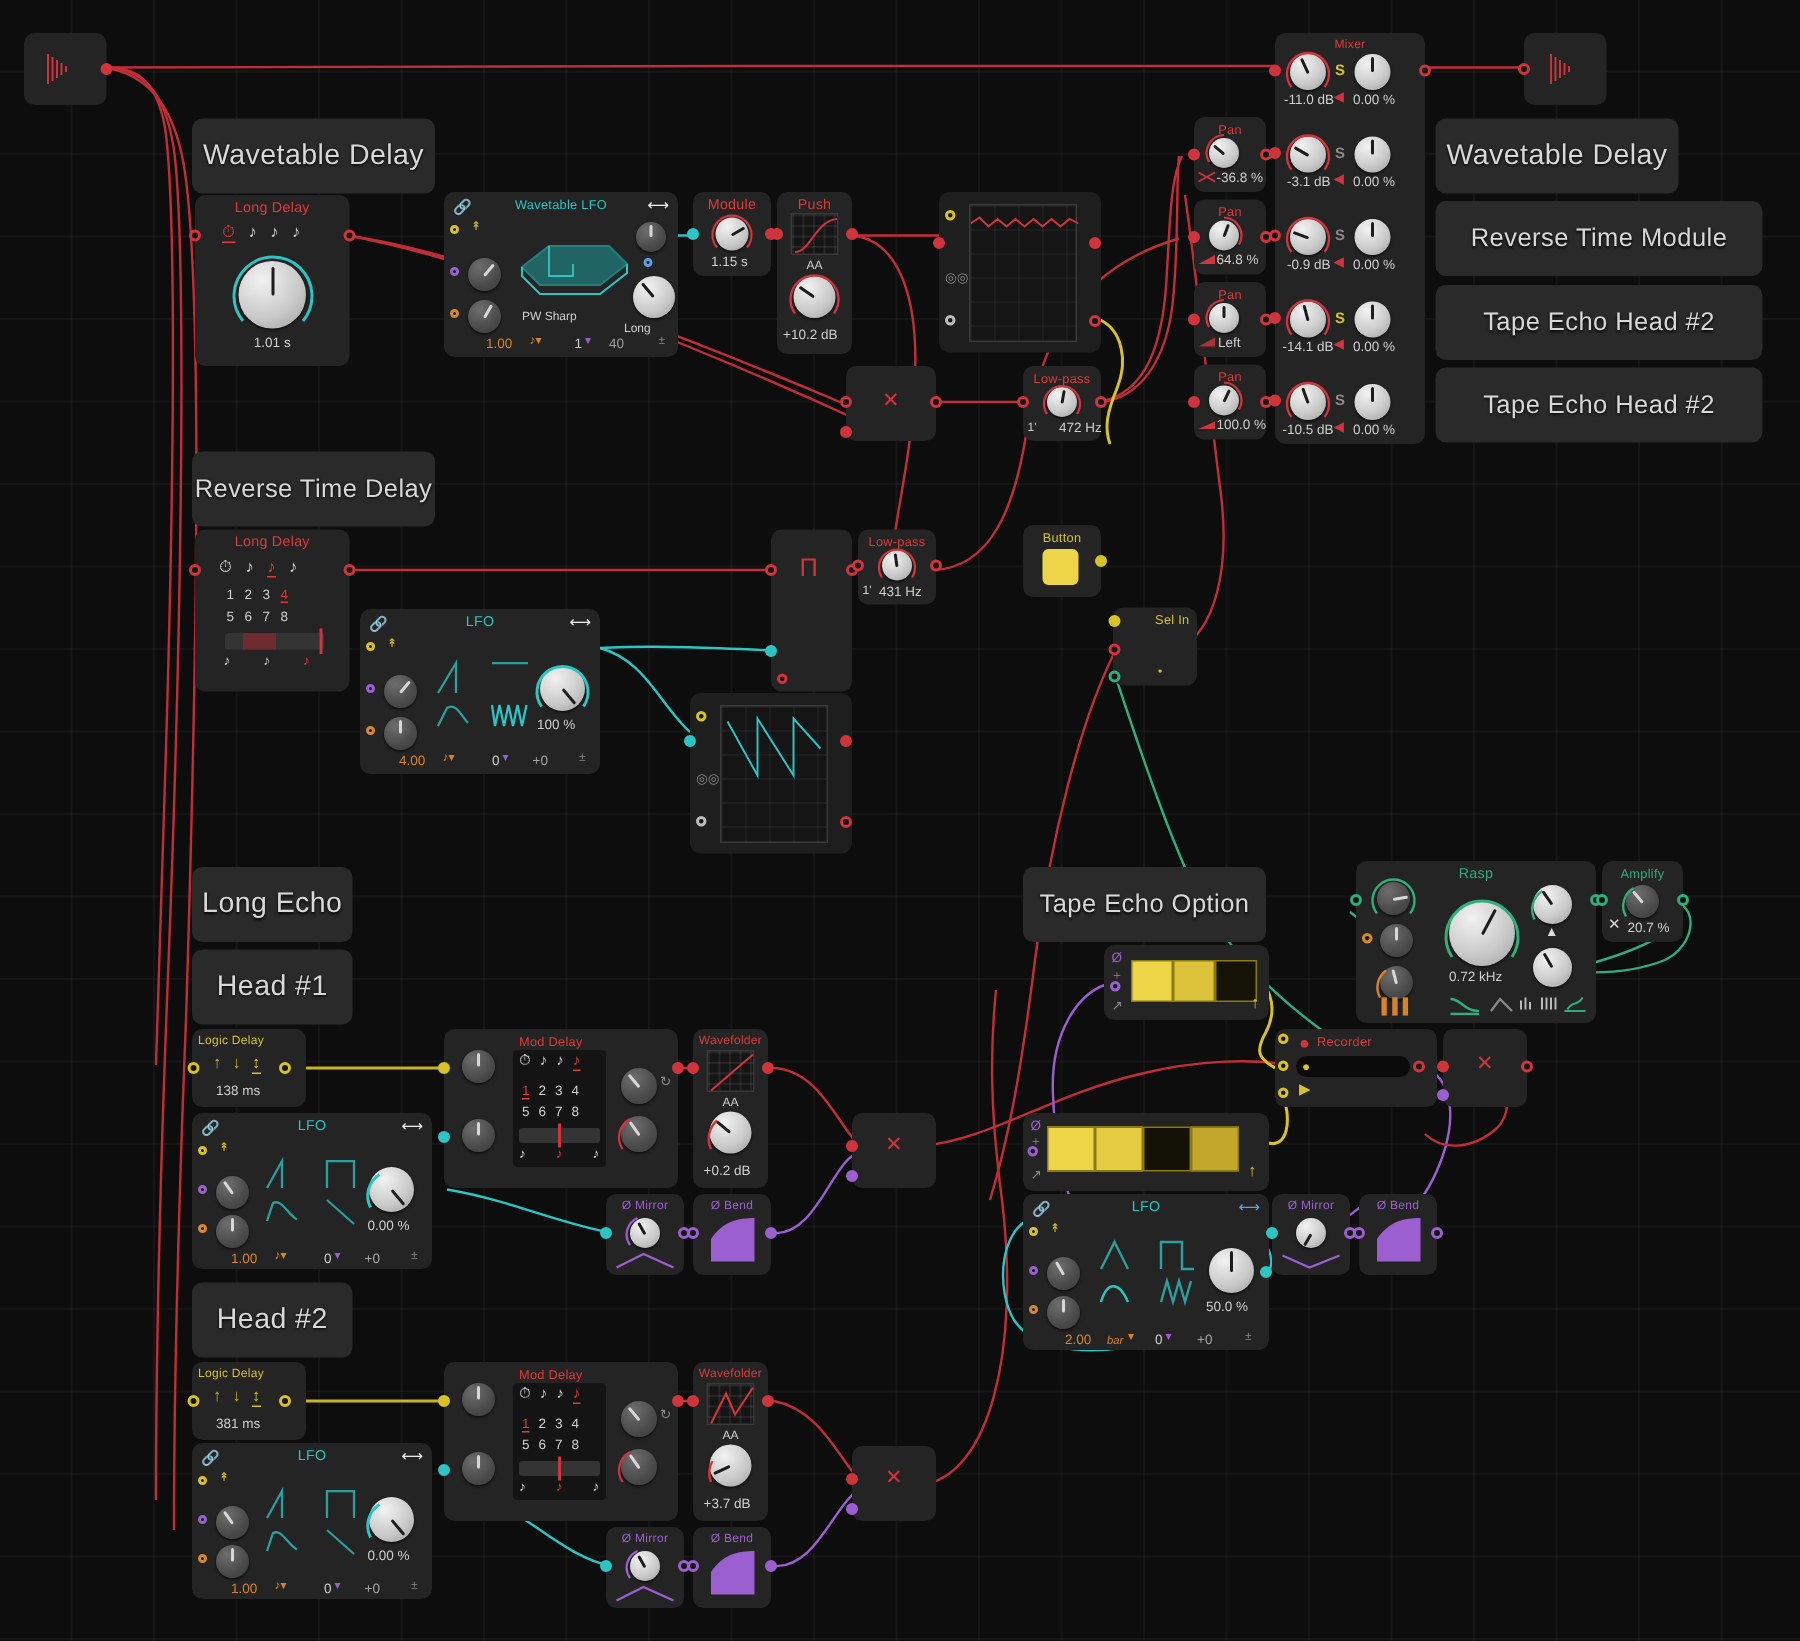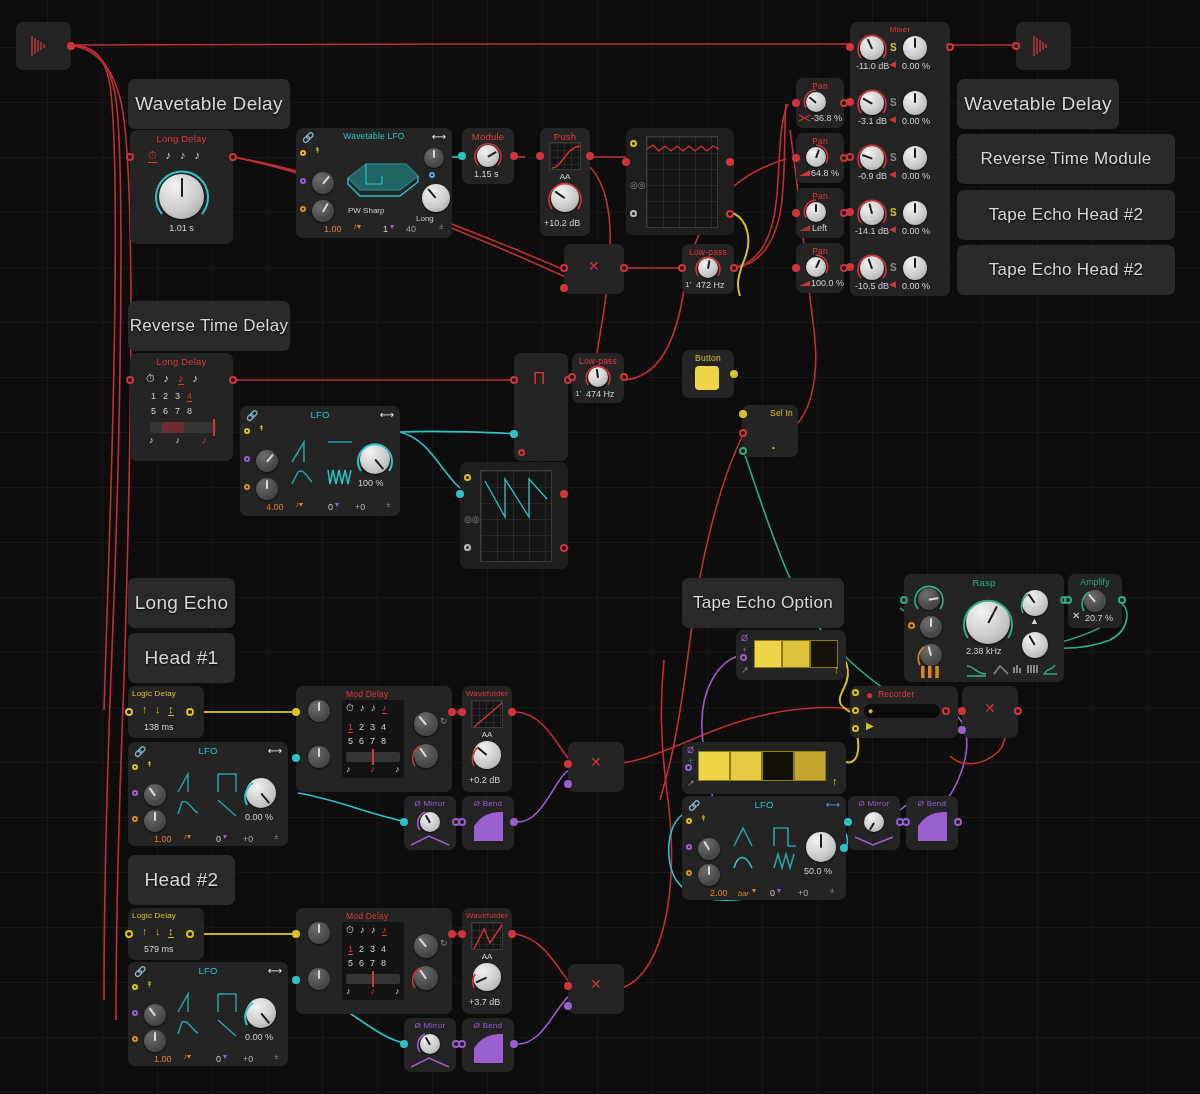--- a/index.html
+++ b/index.html
@@ -256,21 +256,21 @@
   <div class="port f" style="left:48px;top:24px;"></div>
   <div class="knob" style="left:15px;top:17px;width:22px;height:22px;">
       <div class="ptr" style="transform:rotate(60deg)"></div>
     </div>
   <svg width="30" height="30" style="position:absolute;left:11px;top:13px;">
       <path d="M5,24 A13,13 0 1,1 25,24" fill="none" stroke="#d0343c" stroke-width="1.5"></path>
     </svg>
   <div class="val" style="left:12px;top:41px;">1.15 s</div>
 </div>
 
-<div class="node" style="left:518px;top:128px;width:50px;height:108px;margin-left:22px;">
+<div class="node" style="left:518px;top:128px;width:50px;height:108px;">
   <div class="title t-red">Push</div>
   <div class="port f" style="left:-4px;top:24px;"></div>
   <div class="port f" style="left:46px;top:24px;"></div>
   <div class="scope" style="left:9px;top:14px;width:32px;height:28px;">
     <div class="g" style="background-size:7px 7px"></div>
     <svg width="32" height="28" style="position:absolute;inset:0">
         <path d="M2,25 C12,25 16,4 30,3" fill="none" stroke="#d0343c" stroke-width="1.4"></path>
       </svg>
   </div>
   <div class="val t-red" style="left:0;top:44px;width:50px;text-align:center;font-size:8px;">AA</div>
@@ -308,21 +308,21 @@
 <div class="node" style="left:682px;top:244px;width:52px;height:50px;">
   <div class="title t-red" style="font-size:8.5px">Low-pass</div>
   <div class="port" style="left:-4px;top:20px;"></div>
   <div class="knob" style="left:16px;top:14px;width:20px;height:20px;">
       <div class="ptr" style="transform:rotate(10deg)"></div>
     </div>
   <svg width="28" height="28" style="position:absolute;left:12px;top:10px;">
       <path d="M4,22 A12,12 0 1,1 24,22" fill="none" stroke="#d0343c" stroke-width="1.5"></path>
     </svg>
   <div class="val t-red" style="left:3px;top:36px;font-size:8px;">1'</div>
-  <div class="val" style="left:14px;top:36px;">472 Hz</div>
+  <div class="val" style="left:24px;top:36px;">472 Hz</div>
   <div class="port" style="left:48px;top:20px;"></div>
 </div>
 
 <div class="node" style="left:796px;top:78px;width:48px;height:50px;">
   <div class="title t-red" style="font-size:8.5px">Pan</div>
   <div class="port f" style="left:-4px;top:21px;"></div>
   <div class="knob" style="left:10px;top:14px;width:20px;height:20px;">
       <div class="ptr" style="transform:rotate(-50deg)"></div>
     </div>
   <svg width="28" height="28" style="position:absolute;left:6px;top:10px;">
@@ -539,21 +539,21 @@
 <div class="node" style="left:572px;top:353px;width:52px;height:50px;">
   <div class="title t-red" style="font-size:8.5px">Low-pass</div>
   <div class="port" style="left:-4px;top:20px;"></div>
   <div class="knob" style="left:16px;top:14px;width:20px;height:20px;">
       <div class="ptr" style="transform:rotate(-8deg)"></div>
     </div>
   <svg width="28" height="28" style="position:absolute;left:12px;top:10px;">
       <path d="M4,22 A12,12 0 1,1 24,22" fill="none" stroke="#d0343c" stroke-width="1.5"></path>
     </svg>
   <div class="val t-red" style="left:3px;top:36px;font-size:8px;">1'</div>
-  <div class="val" style="left:14px;top:36px;">474 Hz</div>
+  <div class="val" style="left:14px;top:36px;">431 Hz</div>
   <div class="port" style="left:48px;top:20px;"></div>
 </div>
 
 <div class="node" style="left:682px;top:350px;width:52px;height:48px;">
   <div class="title t-yel" style="font-size:8.5px">Button</div>
   <div style="position:absolute;left:13px;top:16px;width:24px;height:24px;background:#eed447;border-radius:4px;"></div>
   <div class="port yl f" style="left:48px;top:20px;"></div>
 </div>
 
 <div class="node" style="left:742px;top:405px;width:56px;height:52px;">
@@ -723,21 +723,21 @@
   <span style="position:absolute;left:22px;top:12px;color:#d0343c;font-size:14px;">✕</span>
 </div>
 
 <div class="node" style="left:128px;top:908px;width:76px;height:52px;">
   <div class="title t-yel" style="font-size:8px;text-align:left;padding-left:4px;">Logic Delay</div>
   <div class="port yl" style="left:-3px;top:22px;"></div>
   <span style="position:absolute;left:14px;top:17px;color:#c9b31f;font-size:11px;">↑</span>
   <span style="position:absolute;left:27px;top:17px;color:#c9b31f;font-size:11px;">↓</span>
   <span style="position:absolute;left:40px;top:17px;color:#d8c229;font-size:11px;border-bottom:1.5px solid #d8c229;">↕</span>
   <div class="port yl" style="left:58px;top:22px;"></div>
-  <div class="val t-yel" style="left:16px;top:36px;">579 ms</div>
+  <div class="val t-yel" style="left:16px;top:36px;">381 ms</div>
 </div>
 
 <div class="node" style="left:128px;top:962px;width:160px;height:104px;">
   <div class="title t-cyan">LFO</div>
   <span style="position:absolute;left:6px;top:4px;color:#aaa;font-size:10px;">🔗</span>
   <span style="position:absolute;right:6px;top:3px;color:#eee;font-size:10px;">⟷</span>
   <div class="port yl" style="left:4px;top:22px;width:6px;height:6px;"></div>
   <span class="mini t-yel" style="left:18px;top:18px;">↟</span>
   <div class="port pu" style="left:4px;top:48px;width:6px;height:6px;"></div>
   <div class="knob dk" style="left:16px;top:42px;width:22px;height:22px;">
@@ -963,21 +963,21 @@
   <svg width="32" height="32" style="position:absolute;left:11px;top:65px;">
       <path d="M5,26 A14,14 0 0,1 9,8" fill="none" stroke="#d8832a" stroke-width="1.6"></path>
     </svg>
   <span style="position:absolute;left:17px;top:92px;color:#d8832a;font-size:10px;">▌▌▌</span>
   <div class="knob" style="left:62px;top:26px;width:44px;height:44px;">
       <div class="ptr" style="transform:rotate(28deg)"></div>
     </div>
   <svg width="56" height="56" style="position:absolute;left:56px;top:20px;">
       <path d="M8,44 A24,24 0 1,1 48,44" fill="none" stroke="#2fae7e" stroke-width="2"></path>
     </svg>
-  <div class="val" style="left:62px;top:72px;">2.38 kHz</div>
+  <div class="val" style="left:62px;top:72px;">0.72 kHz</div>
   <svg width="46" height="14" style="position:absolute;left:62px;top:89px;">
     <path d="M1,3 C8,3 10,11 20,11" fill="none" stroke="#2fae7e" stroke-width="1.6"></path>
     <path d="M1,13 L20,13" fill="none" stroke="#2fae7e" stroke-width="1.6"></path>
     <path d="M28,11 L34,3 L42,11" fill="none" stroke="#888" stroke-width="1.6"></path>
   </svg>
   <div class="knob" style="left:118px;top:16px;width:26px;height:26px;">
       <div class="ptr" style="transform:rotate(-35deg)"></div>
     </div>
   <svg width="34" height="34" style="position:absolute;left:114px;top:12px;">
       <path d="M5,27 A15,15 0 0,1 10,8" fill="none" stroke="#2fae7e" stroke-width="1.6"></path>

